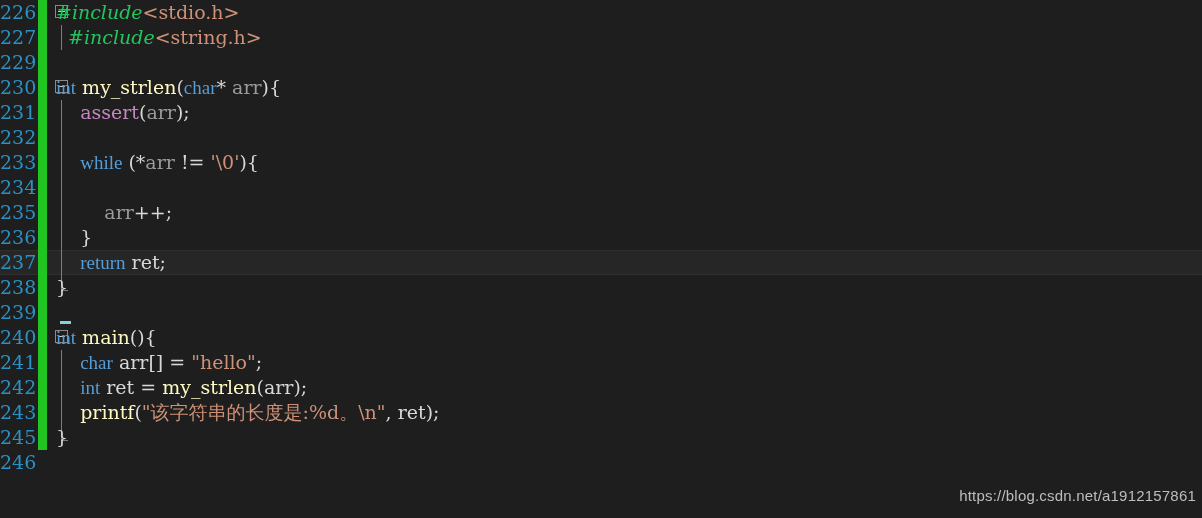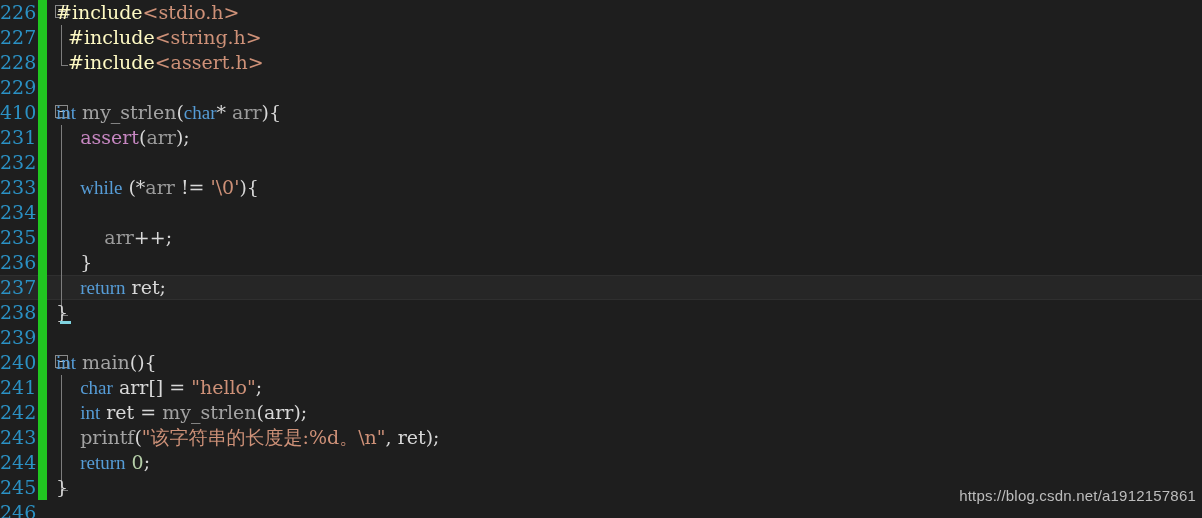--- a/index.html
+++ b/index.html
@@ -119,24 +119,24 @@
     left: 56px;
     top: 0;
     font-size: 19px;
     font-family: "DejaVu Serif", "Liberation Serif", serif;
     color: #d8d8d8;
     white-space: pre;
   }
 
   
   .kw    { color: #569cd6; font-family: Liberation Serif, serif; }   
-  .pp    { color: #fef9c3; }   
+  .pp    { color: #22c55e; font-style: italic; }   
   .hdr   { color: #ce9178; }   
   .macro { color: #c586c0; }   
-  .fn    { color: #a3a3a3; }   
+  .fn    { color: #fef9c3; }   
   .var   { color: #9b9b9b; }   
   .id    { color: #d8d8d8; }   
   .num   { color: #b5cea8; }   
   .str   { color: #ce9178; }   
   .punct { color: #d8d8d8; }
 
   
   .caret {
     position: absolute;
     width: 11px;
@@ -155,37 +155,35 @@
     letter-spacing: 0.2px;
   }
 </style>
 </head>
 <body>
 
 <div class="editor">
   <div id="rows">
       <div class="row"><div class="lineno">226</div><div class="changebar"></div><div class="fold"><div class="fold-box"></div></div><div class="code"><span class="pp">#include</span><span class="hdr">&lt;stdio.h&gt;</span></div></div>
       <div class="row"><div class="lineno">227</div><div class="changebar"></div><div class="fold"><div class="fold-line"></div></div><div class="code"><span class="punct">  </span><span class="pp">#include</span><span class="hdr">&lt;string.h&gt;</span></div></div>
-      <div class="row"><div class="lineno">228</div><div class="changebar"></div><div class="fold"><div class="fold-end"></div></div><div class="code"><span class="punct">  </span><span class="pp">#include</span><span class="hdr">&lt;assert.h&gt;</span></div></div>
       <div class="row"><div class="lineno">229</div><div class="changebar"></div><div class="fold"></div><div class="code"></div></div>
-      <div class="row"><div class="lineno">410</div><div class="changebar"></div><div class="fold"><div class="fold-box"></div></div><div class="code"><span class="kw">int</span><span class="punct"> </span><span class="fn">my_strlen</span><span class="punct">(</span><span class="kw">char</span><span class="punct">* </span><span class="var">arr</span><span class="punct">){</span></div></div>
+      <div class="row"><div class="lineno">230</div><div class="changebar"></div><div class="fold"><div class="fold-box"></div></div><div class="code"><span class="kw">int</span><span class="punct"> </span><span class="fn">my_strlen</span><span class="punct">(</span><span class="kw">char</span><span class="punct">* </span><span class="var">arr</span><span class="punct">){</span></div></div>
       <div class="row"><div class="lineno">231</div><div class="changebar"></div><div class="fold"><div class="fold-line"></div></div><div class="code"><span class="punct">    </span><span class="macro">assert</span><span class="punct">(</span><span class="var">arr</span><span class="punct">);</span></div></div>
       <div class="row"><div class="lineno">232</div><div class="changebar"></div><div class="fold"><div class="fold-line"></div></div></div>
       <div class="row"><div class="lineno">233</div><div class="changebar"></div><div class="fold"><div class="fold-line"></div></div><div class="code"><span class="punct">    </span><span class="kw">while</span><span class="punct"> (*</span><span class="var">arr</span><span class="punct"> != </span><span class="str">'\0'</span><span class="punct">){</span></div></div>
       <div class="row"><div class="lineno">234</div><div class="changebar"></div><div class="fold"><div class="fold-line"></div></div></div>
       <div class="row"><div class="lineno">235</div><div class="changebar"></div><div class="fold"><div class="fold-line"></div></div><div class="code"><span class="punct">        </span><span class="var">arr</span><span class="punct">++;</span></div></div>
       <div class="row"><div class="lineno">236</div><div class="changebar"></div><div class="fold"><div class="fold-line"></div></div><div class="code"><span class="punct">    }</span></div></div>
       <div class="row current"><div class="row-bg"></div><div class="lineno">237</div><div class="changebar"></div><div class="fold"><div class="fold-line"></div></div><div class="code"><span class="punct">    </span><span class="kw">return</span><span class="punct"> </span><span class="id">ret</span><span class="punct">;</span></div></div>
       <div class="row"><div class="lineno">238</div><div class="changebar"></div><div class="fold"><div class="fold-end"></div></div><div class="code"><span class="punct">}</span></div></div>
       <div class="row"><div class="lineno">239</div><div class="changebar"></div><div class="fold"></div><div class="code"></div></div>
       <div class="row"><div class="lineno">240</div><div class="changebar"></div><div class="fold"><div class="fold-box"></div></div><div class="code"><span class="kw">int</span><span class="punct"> </span><span class="fn">main</span><span class="punct">(){</span></div></div>
       <div class="row"><div class="lineno">241</div><div class="changebar"></div><div class="fold"><div class="fold-line"></div></div><div class="code"><span class="punct">    </span><span class="kw">char</span><span class="punct"> </span><span class="id">arr</span><span class="punct">[] = </span><span class="str">"hello"</span><span class="punct">;</span></div></div>
       <div class="row"><div class="lineno">242</div><div class="changebar"></div><div class="fold"><div class="fold-line"></div></div><div class="code"><span class="punct">    </span><span class="kw">int</span><span class="punct"> </span><span class="id">ret</span><span class="punct"> = </span><span class="fn">my_strlen</span><span class="punct">(</span><span class="id">arr</span><span class="punct">);</span></div></div>
       <div class="row"><div class="lineno">243</div><div class="changebar"></div><div class="fold"><div class="fold-line"></div></div><div class="code"><span class="punct">    </span><span class="fn">printf</span><span class="punct">(</span><span class="str">"该字符串的长度是:%d。\n"</span><span class="punct">, </span><span class="id">ret</span><span class="punct">);</span></div></div>
-      <div class="row"><div class="lineno">244</div><div class="changebar"></div><div class="fold"><div class="fold-line"></div></div><div class="code"><span class="punct">    </span><span class="kw">return</span><span class="punct"> </span><span class="num">0</span><span class="punct">;</span></div></div>
       <div class="row"><div class="lineno">245</div><div class="changebar"></div><div class="fold"><div class="fold-end"></div></div><div class="code"><span class="punct">}</span></div></div>
       <div class="row"><div class="lineno">246</div><div class="changebar off"></div><div class="fold"></div><div class="code"></div></div>
     </div>
 
   <div class="caret" style="left:60px; top:321px;"></div>
 
   <div class="watermark">https://blog.csdn.net/a1912157861</div>
 </div>
 
 </body></html>

